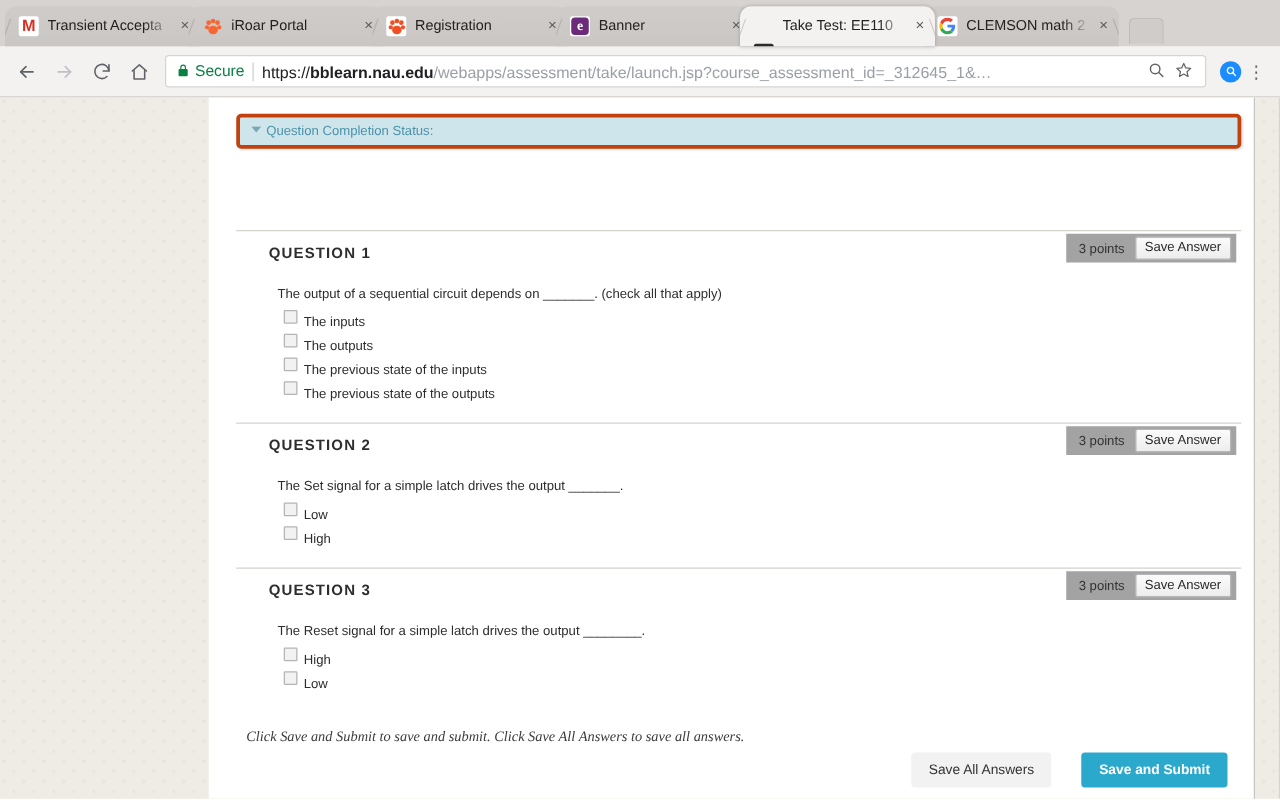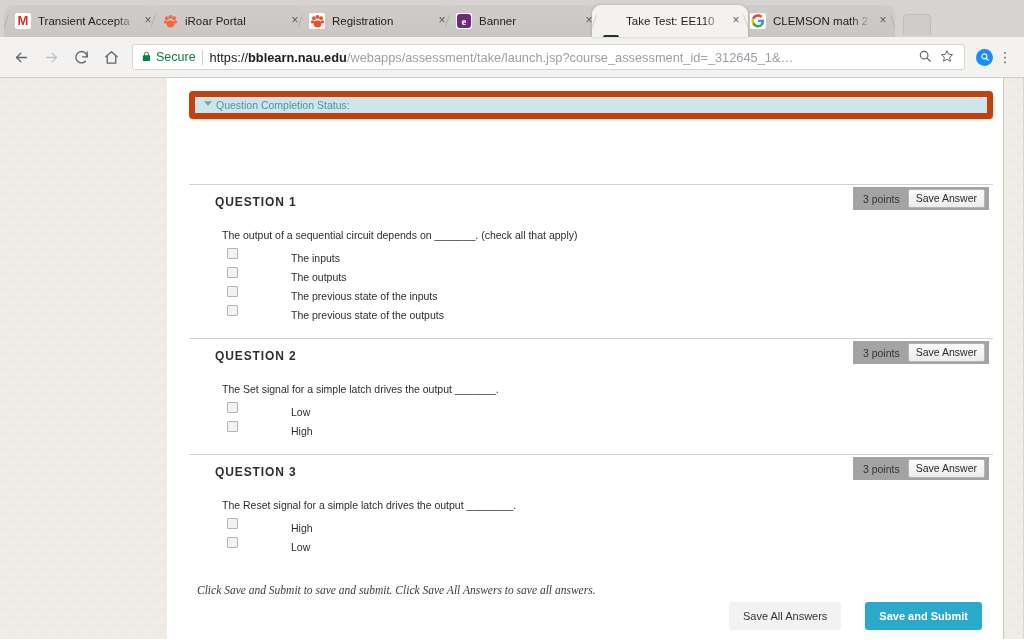--- a/index.html
+++ b/index.html
@@ -152,21 +152,21 @@
     height: 561px;
     background:#ffffff;
     border-right:1px solid #c9c6c1;
   }
   .inner { width: 837px; padding: 0; }
 
   .status-bar {
     margin: 13px 11px 0 22px;
     height: 28px;
     background: #cfe5ec;
-    border: 6px solid #c2410c;
+    border: 3px solid #c2410c;
     border-radius: 4px;
     box-shadow: 1px 1px 2px rgba(0,0,0,.14);
     display: flex;
     align-items: center;
     padding-left: 9px;
   }
   .status-chevron { color:#7ba6b4; font-size:8px; margin-right:4px; line-height:1; }
   .status-text { color:#4d93a8; font-size:10.5px; }
 
   .qblock { margin: 0 11px 0 22px; }
@@ -206,21 +206,21 @@
     color: #2a2a2a;
     cursor: pointer;
     white-space: nowrap;
   }
   .qtext {
     font-size: 10.5px;
     color: #2d2d2d;
     margin: 14px 0 0 33px;
   }
   .opts { margin: 7px 0 0 33px; }
-  .opt { display:flex; align-items:flex-start; margin-bottom: 8px; gap: 48px; }
+  .opt { display:flex; align-items:flex-start; margin-bottom: 8px; }
   .opt:last-child { margin-bottom: 0; }
   .cbx {
     width: 11px; height: 11px;
     border: 1px solid #b4b4b4;
     background: #f2f2f2;
     border-radius: 1px;
     margin: 0 5px 0 5px;
     flex: 0 0 11px;
     cursor: pointer;
   }

